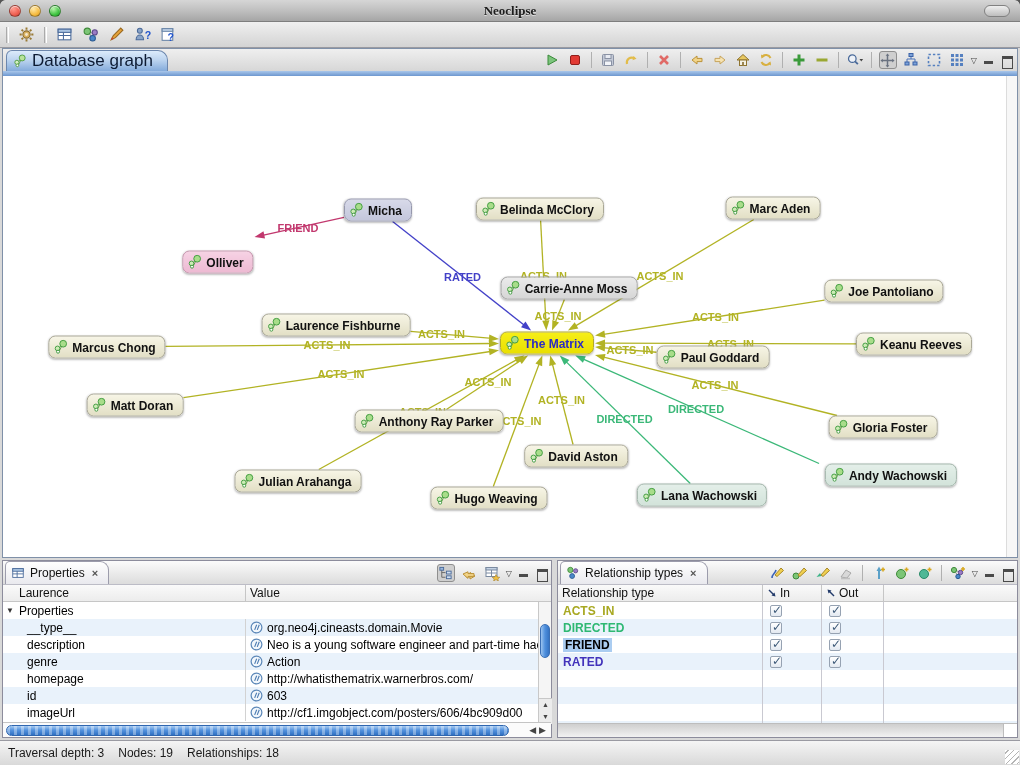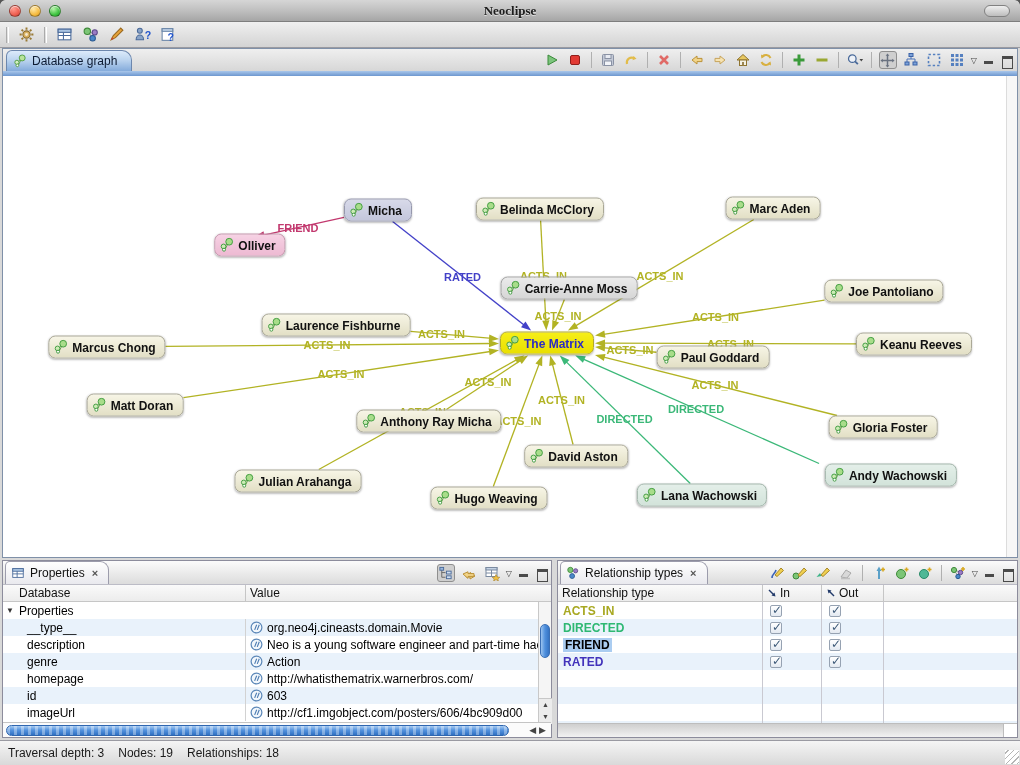--- a/index.html
+++ b/index.html
@@ -30,21 +30,21 @@
   .icon{display:inline-flex;align-items:center;justify-content:center;}
   .icon svg{display:block;}
   
   .editor{position:absolute;left:2px;top:48px;width:1016px;height:510px;
     border:1px solid #7f90a8;background:#fff;}
   .tabrow{position:absolute;left:0;top:0;width:100%;height:22px;
     background:linear-gradient(#efefef,#d7d7d7);display:flex;align-items:flex-end;}
   .ed-tab{height:21px;margin-left:3px;padding:0 14px 0 6px;display:flex;align-items:center;gap:5px;
     background:linear-gradient(#dcebfb,#bcd4ef 45%,#84abdb);
     border:1px solid #6d87ad;border-bottom:none;border-radius:6px 10px 0 0;
-    font-size:12px;color:#0d1b33;}
+    font-size:17px;color:#0d1b33;}
   .blueband{position:absolute;left:0;top:22px;width:100%;height:5px;
     background:linear-gradient(#a9c7eb,#6d97cf);}
   .ed-toolbar{position:absolute;right:4px;top:2px;display:flex;align-items:center;gap:5px;}
   .ed-sep{width:1px;height:16px;background:#b0b0b0;margin:0 2px;}
   .tool{width:18px;height:18px;display:flex;align-items:center;justify-content:center;border-radius:3px;}
   .tool.selected{background:#cfcfcf;border:1px solid #8f8f8f;}
   .canvas{position:absolute;left:0;top:27px;width:1014px;height:481px;background:#fff;overflow:hidden;}
   .canvas-vscroll{position:absolute;right:0;top:0;width:11px;height:100%;
     background:#f7f7f7;border-left:1px solid #dcdcdc;}
   #graph-svg{position:absolute;left:0;top:0;}
@@ -374,21 +374,21 @@
             <span class="icon">
               <svg width="15" height="15" viewBox="0 0 16 16">
                 <path d="M10 5L5 10M10 5L6 13" stroke="#6aa050"></path>
                 <circle cx="10.5" cy="4.5" r="3.6" fill="#a8dd8a" stroke="#3f9b3f"></circle>
                 <circle cx="4.5" cy="9.5" r="2.5" fill="#cdecb6" stroke="#3f9b3f"></circle>
                 <circle cx="5" cy="13" r="1.6" fill="#ffffff" stroke="#3f9b3f"></circle>
               </svg>
             </span>
             <span>Micha</span>
           </div>
-          <div class="gnode" style="left: 215px; top: 169px; background: linear-gradient(rgb(246, 210, 228), rgb(237, 185, 210)); border: 1px solid rgb(195, 148, 171); color: rgb(17, 17, 17); margin-left: 32px;">
+          <div class="gnode" style="left: 215px; top: 186px; background: linear-gradient(rgb(246, 210, 228), rgb(237, 185, 210)); border: 1px solid rgb(195, 148, 171); color: rgb(17, 17, 17);">
             <span class="icon">
               <svg width="15" height="15" viewBox="0 0 16 16">
                 <path d="M10 5L5 10M10 5L6 13" stroke="#6aa050"></path>
                 <circle cx="10.5" cy="4.5" r="3.6" fill="#a8dd8a" stroke="#3f9b3f"></circle>
                 <circle cx="4.5" cy="9.5" r="2.5" fill="#cdecb6" stroke="#3f9b3f"></circle>
                 <circle cx="5" cy="13" r="1.6" fill="#ffffff" stroke="#3f9b3f"></circle>
               </svg>
             </span>
             <span>Olliver</span>
           </div>
@@ -504,21 +504,21 @@
           </div>
           <div class="gnode" style="left: 426px; top: 345px; background: linear-gradient(rgb(247, 245, 230), rgb(226, 223, 197)); border: 1px solid rgb(169, 167, 149); color: rgb(17, 17, 17);">
             <span class="icon">
               <svg width="15" height="15" viewBox="0 0 16 16">
                 <path d="M10 5L5 10M10 5L6 13" stroke="#6aa050"></path>
                 <circle cx="10.5" cy="4.5" r="3.6" fill="#a8dd8a" stroke="#3f9b3f"></circle>
                 <circle cx="4.5" cy="9.5" r="2.5" fill="#cdecb6" stroke="#3f9b3f"></circle>
                 <circle cx="5" cy="13" r="1.6" fill="#ffffff" stroke="#3f9b3f"></circle>
               </svg>
             </span>
-            <span>Anthony Ray Micha</span>
+            <span>Anthony Ray Parker</span>
           </div>
           <div class="gnode" style="left: 880px; top: 351px; background: linear-gradient(rgb(247, 245, 230), rgb(226, 223, 197)); border: 1px solid rgb(169, 167, 149); color: rgb(17, 17, 17);">
             <span class="icon">
               <svg width="15" height="15" viewBox="0 0 16 16">
                 <path d="M10 5L5 10M10 5L6 13" stroke="#6aa050"></path>
                 <circle cx="10.5" cy="4.5" r="3.6" fill="#a8dd8a" stroke="#3f9b3f"></circle>
                 <circle cx="4.5" cy="9.5" r="2.5" fill="#cdecb6" stroke="#3f9b3f"></circle>
                 <circle cx="5" cy="13" r="1.6" fill="#ffffff" stroke="#3f9b3f"></circle>
               </svg>
             </span>
@@ -619,21 +619,21 @@
               <path d="M2 8h11M7.5 5v6.5" stroke="#7a8aa0"></path>
               <polygon points="12,9.5 13.2,12 15.8,12.3 13.8,14 14.4,16 12,14.6 9.6,16 10.2,14 8.2,12.3 10.8,12" fill="#f0c040" stroke="#a8822a" stroke-width=".6"></polygon>
             </svg>
           </span>
         <span class="chev">▽</span>
         <span class="mini-btn minimize"></span>
         <span class="mini-btn maximize"></span>
       </div>
     </div>
     <div class="thead" style="top:24px;">
-      <div class="tcell" style="width:243px;padding-left:16px;">Database</div>
+      <div class="tcell" style="width:243px;padding-left:16px;">Laurence</div>
       <div class="tcell" style="flex:1;border-right:none;">Value</div>
     </div>
     <div class="prop-rows" id="prop-rows">
         <div class="trow">
           <span class="group-tri">▼</span>
           <span>Properties</span>
         </div>
         <div class="trow stripe">
           <div class="prop-name">__type__</div>
           <div class="prop-val">

